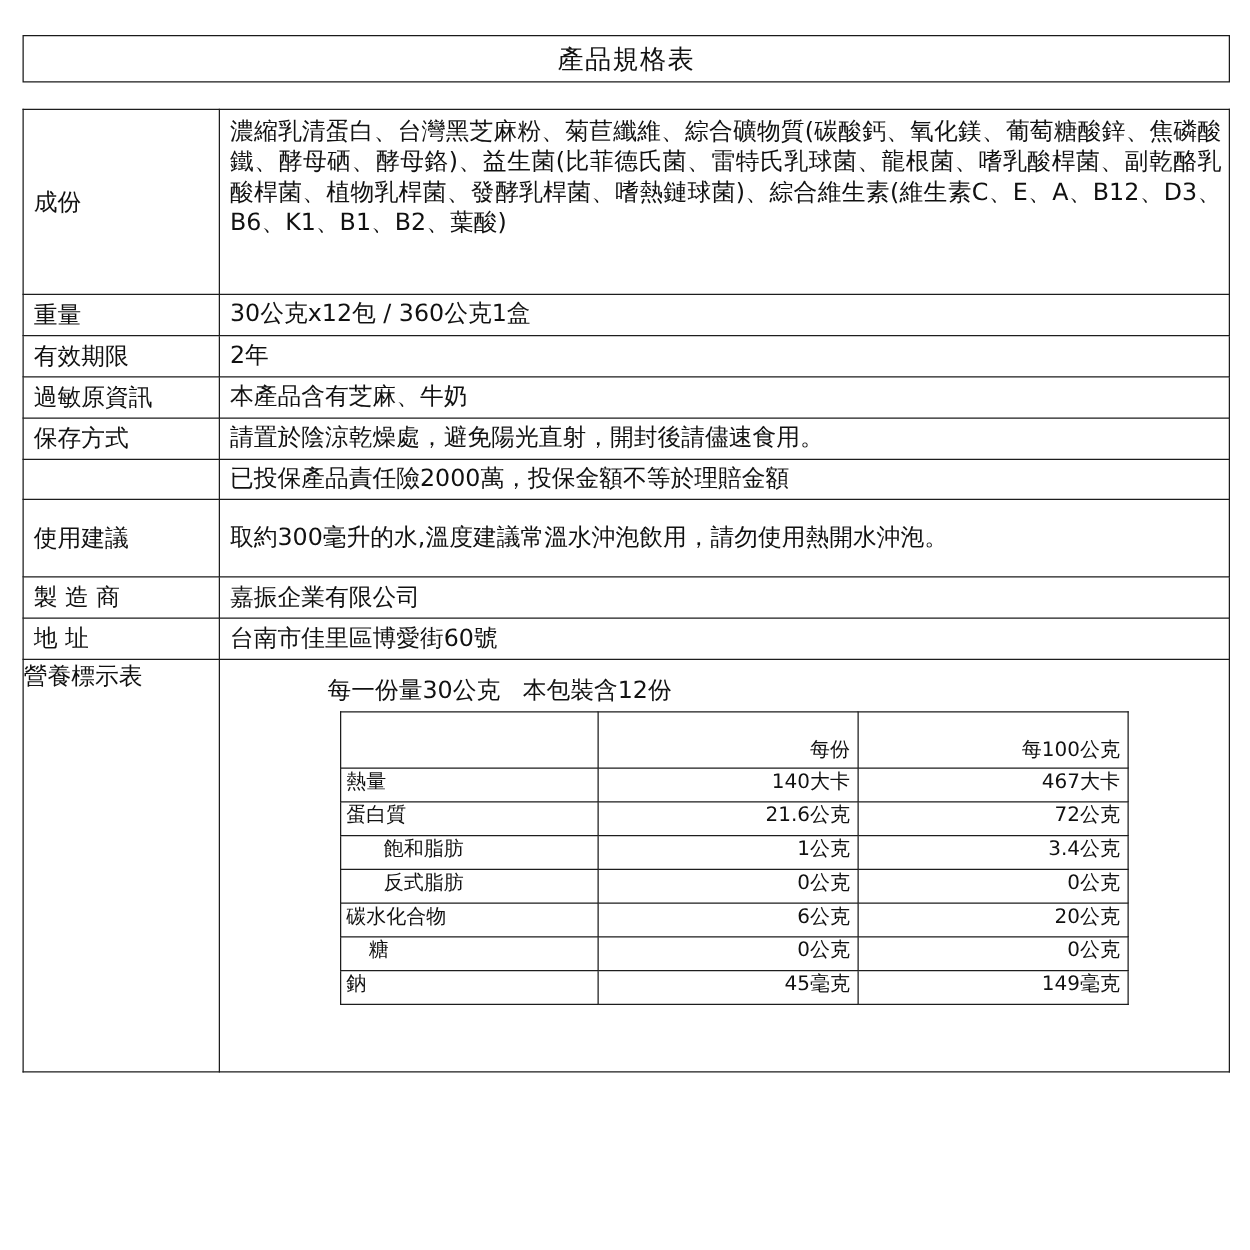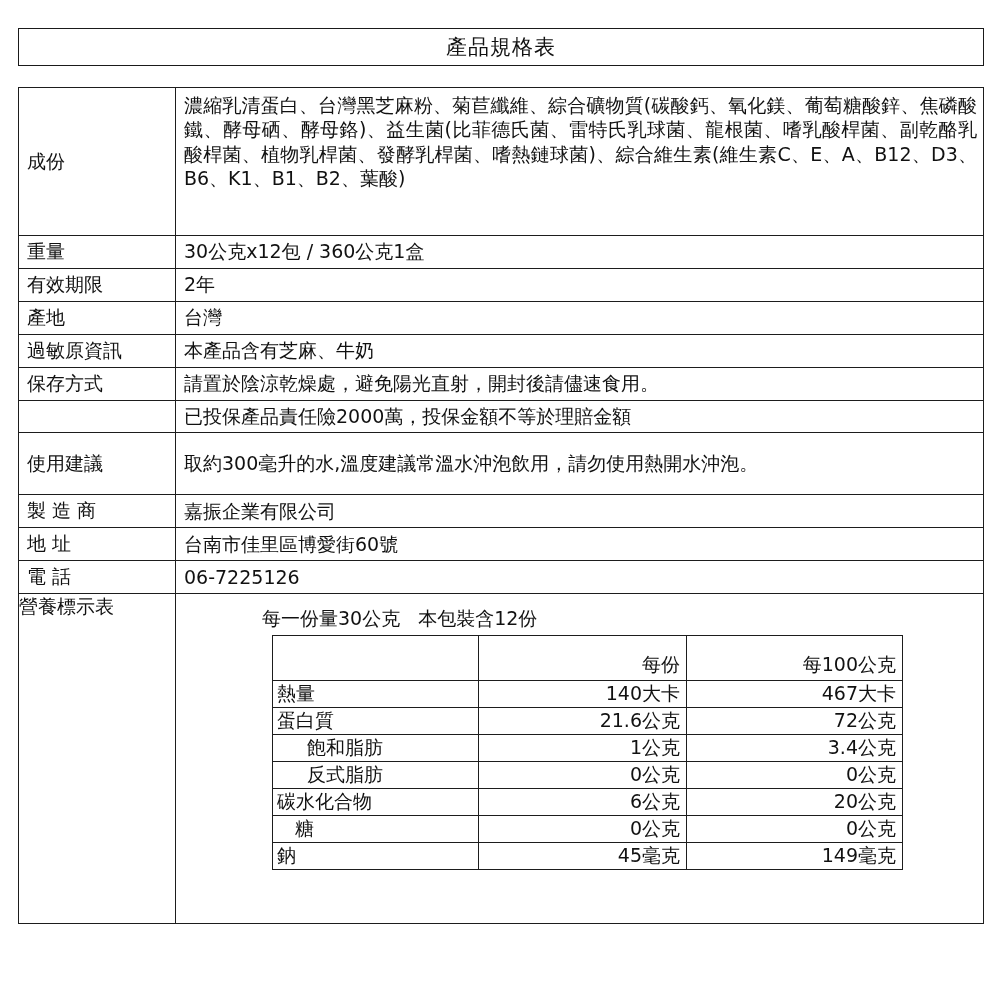--- a/index.html
+++ b/index.html
@@ -94,21 +94,21 @@
   }
   .serving-line .gap{display:inline-block;width:18px;}
   .nutri-table{
     border-collapse:collapse;
     table-layout:fixed;
     margin-left:88px;
     width:630px;
   }
   .nutri-table td{
     border:1.3px solid #1d1d1d;
-    font-size:19px;
+    font-size:16px;
     height:27px;
     padding:0 6px 0 4px;
     color:#111;
     box-sizing:border-box;
   }
   .nutri-table td.c-item{width:206px;text-align:left;}
   .nutri-table td.c-serv{width:208px;text-align:right;}
   .nutri-table td.c-100{width:216px;text-align:right;}
   .nutri-table tr.hdr td{height:45px;vertical-align:bottom;padding-bottom:3px;text-align:right;}
   .nutri-table tr.hdr td.c-item{text-align:left;}
@@ -145,24 +145,20 @@
       <tr class="row-h-weight">
         <td class="lbl mid">重量</td>
         <td class="val">30公克x12包 / 360公克1盒</td>
       </tr>
 
       <tr class="row-h-small">
         <td class="lbl mid">有效期限</td>
         <td class="val">2年</td>
       </tr>
 
-      <tr class="row-h-small">
-        <td class="lbl mid">產地</td>
-        <td class="val">台灣</td>
-      </tr>
 
       <tr class="row-h-small">
         <td class="lbl mid">過敏原資訊</td>
         <td class="val">本產品含有芝麻、牛奶</td>
       </tr>
 
       <tr class="row-h-small">
         <td class="lbl mid">保存方式</td>
         <td class="val">請置於陰涼乾燥處，避免陽光直射，開封後請儘速食用。</td>
       </tr>
@@ -180,24 +176,20 @@
       <tr class="row-h-mf">
         <td class="lbl mid">製 造  商</td>
         <td class="val">嘉振企業有限公司</td>
       </tr>
 
       <tr class="row-h-small">
         <td class="lbl mid">地      址</td>
         <td class="val">台南市佳里區博愛街60號</td>
       </tr>
 
-      <tr class="row-h-small">
-        <td class="lbl mid">電      話</td>
-        <td class="val"> 06-7225126</td>
-      </tr>
 
       <tr class="row-h-nutri">
         <td class="nutri-label-cell">營養標示表</td>
         <td class="val top">
           <div class="nutri-wrap">
             <div class="serving-line">
               <span>每一份量30公克</span><span class="gap"></span><span>本包裝含12份</span>
             </div>
             <table class="nutri-table">
               <tbody id="nutri-body">

